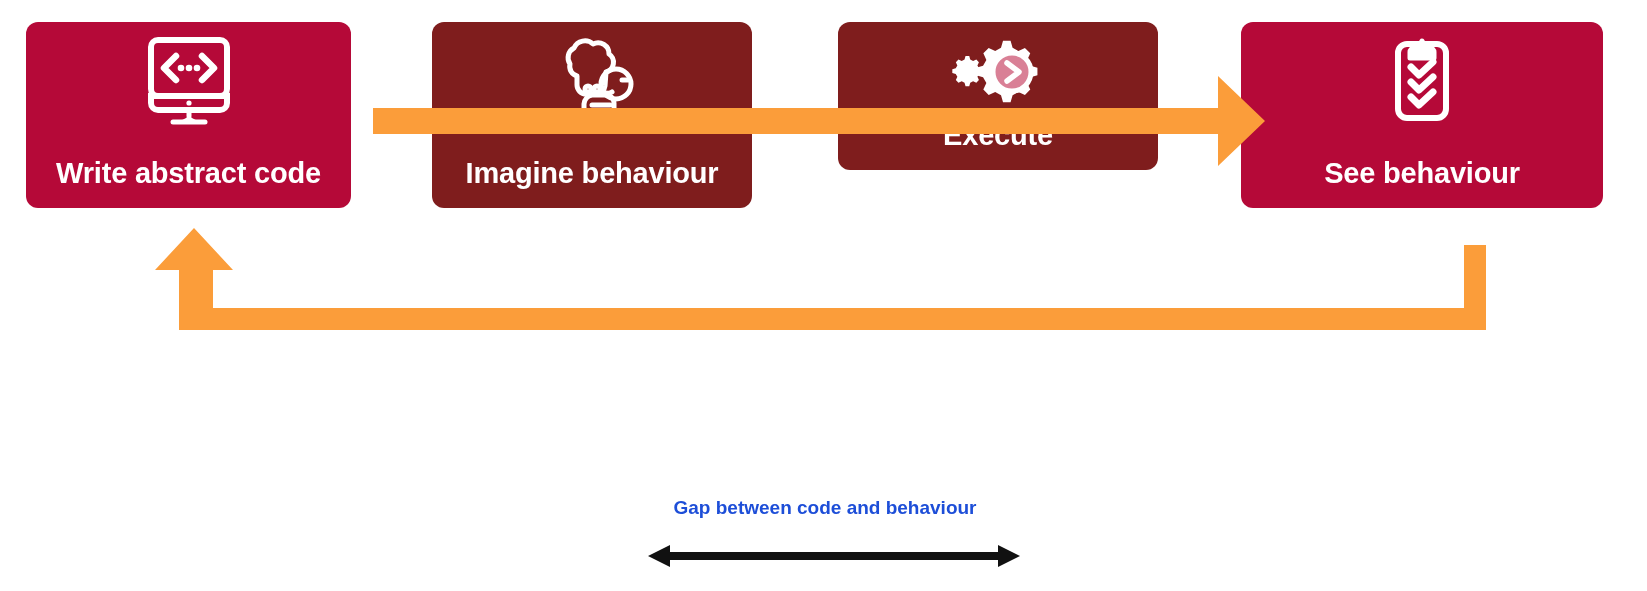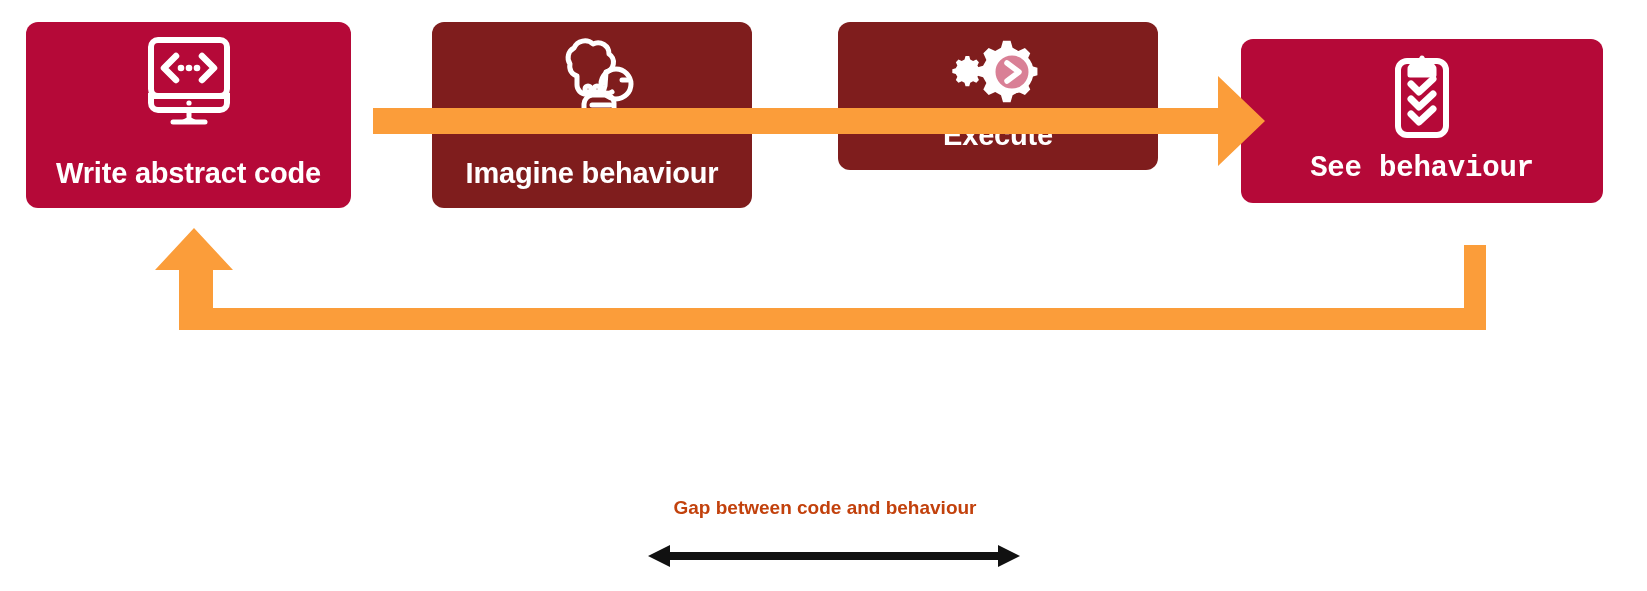--- a/index.html
+++ b/index.html
@@ -76,21 +76,21 @@
   }
   .loop-arrow svg { display: block; width: 100%; height: 100%; }
 
   
   .gap-caption {
     position: absolute;
     left: 560px;
     top: 498px;
     width: 530px;
     text-align: center;
-    color: #c2410c;
+    color: #1d4ed8;
     font-size: 19px;
     font-weight: 700;
     line-height: 1;
     white-space: nowrap;
   }
   .gap-arrow {
     position: absolute;
     left: 648px;
     top: 542px;
     width: 372px;
@@ -176,21 +176,21 @@
                    l-2.2 -7.5 l-6.3 -3.6 l-7.1 3.3 l-5.8 -5.8 l3.3 -7.1 l-3.6 -6.3 l-7.5 -2.2 z" transform="translate(9,-4) scale(0.92)"></path>
         </g>
         <circle cx="66" cy="38" r="19" fill="#d98096"></circle>
         <circle cx="66" cy="38" r="19" fill="none" stroke="#ffffff" stroke-width="5"></circle>
         <path d="M61 29 L73 38 L61 47" fill="none" stroke="#ffffff" stroke-width="5.5" stroke-linecap="round" stroke-linejoin="round"></path>
       </svg>
     </span>
     <span class="stage-label">Execute</span>
   </div>
 
-  <div class="stage-box strong" style="left:1241px; top:39px; width:362px; height:164px;font-family:Liberation Mono, monospace;">
+  <div class="stage-box strong" style="left:1241px; top:22px; width:362px; height:186px;">
     <span class="stage-icon">
       <svg viewBox="0 0 104 92" xmlns="http://www.w3.org/2000/svg">
         <rect x="28" y="10" width="48" height="74" rx="9" ry="9" fill="none" stroke="#ffffff" stroke-width="6"></rect>
         <path d="M44 14 h16 a4 4 0 0 1 4 4 v6 h-24 v-6 a4 4 0 0 1 4 -4 z
                  M48 14 l4 -7 l4 7" fill="#ffffff" stroke="#ffffff" stroke-width="5" stroke-linejoin="round"></path>
         <path d="M41 33 L49 41 L63 28" fill="none" stroke="#ffffff" stroke-width="7" stroke-linecap="round" stroke-linejoin="round"></path>
         <path d="M41 48 L49 56 L63 43" fill="none" stroke="#ffffff" stroke-width="7" stroke-linecap="round" stroke-linejoin="round"></path>
         <path d="M41 63 L49 71 L63 58" fill="none" stroke="#ffffff" stroke-width="7" stroke-linecap="round" stroke-linejoin="round"></path>
       </svg>
     </span>

